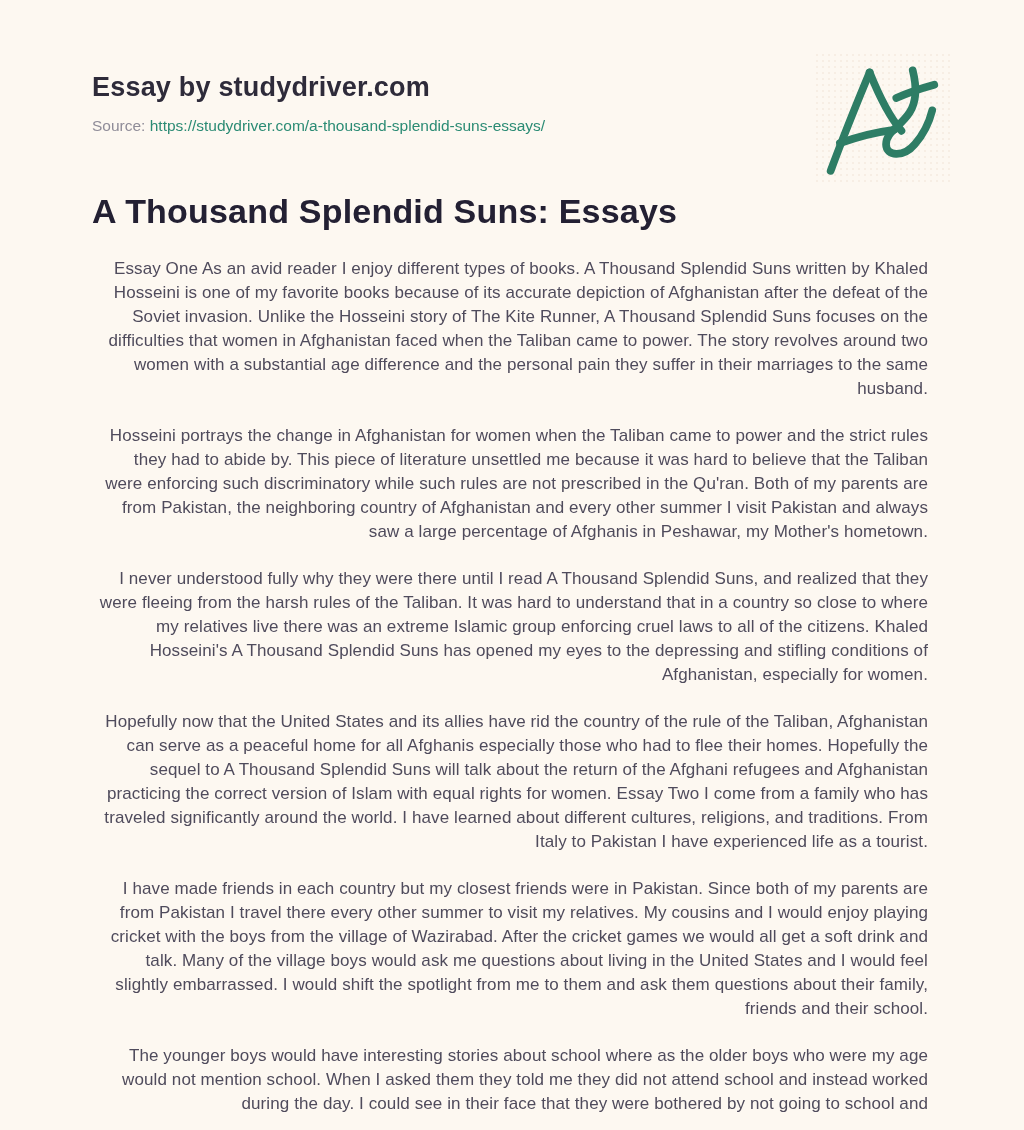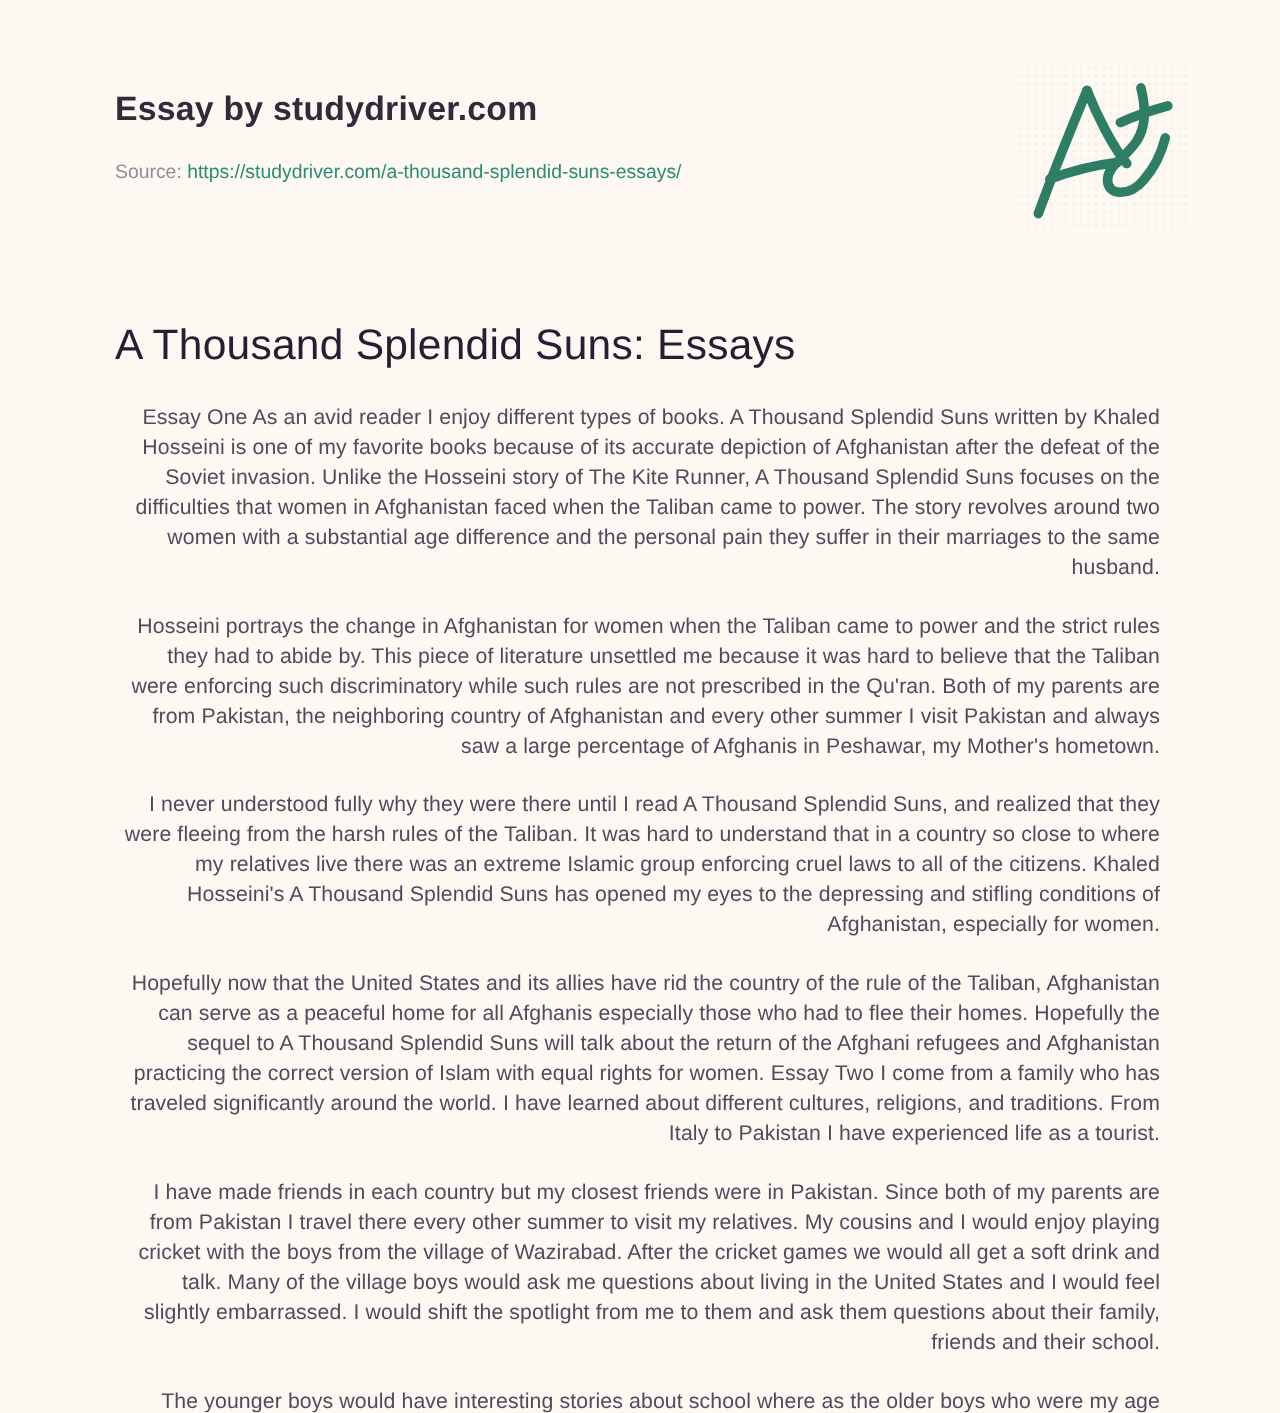--- a/index.html
+++ b/index.html
@@ -16,21 +16,21 @@
     height: 1130px;
     padding: 72px 96px 0 92px;
   }
   .doc-header-title {
     font-size: 27px;
     font-weight: 700;
     color: #2e2b3a;
     letter-spacing: 0.2px;
   }
   .source-line {
-    margin-top: 26px;
+    margin-top: 14px;
     font-size: 15.5px;
     color: #8f8c98;
   }
   .source-line a {
     color: #2b8b74;
     text-decoration: none;
   }
   .logo-wrap {
     position: absolute;
     top: 58px;
@@ -40,23 +40,23 @@
   }
   .logo-dots {
     position: absolute;
     inset: -6px;
     background-image: radial-gradient(#f2e5d9 1px, transparent 1.3px);
     background-size: 6px 6px;
     opacity: 0.55;
   }
   .logo-svg { position: relative; width: 100%; height: 100%; }
   .doc-title {
-    margin-top: 110px;
+    margin-top: 57px;
     font-size: 34px;
-    font-weight: 400;
+    font-weight: 700;
     color: #232033;
     letter-spacing: 0.2px;
   }
   .essay-body {
     margin-top: 26px;
     width: 836px;
   }
   .essay-body p {
     font-size: 17px;
     line-height: 24px;

